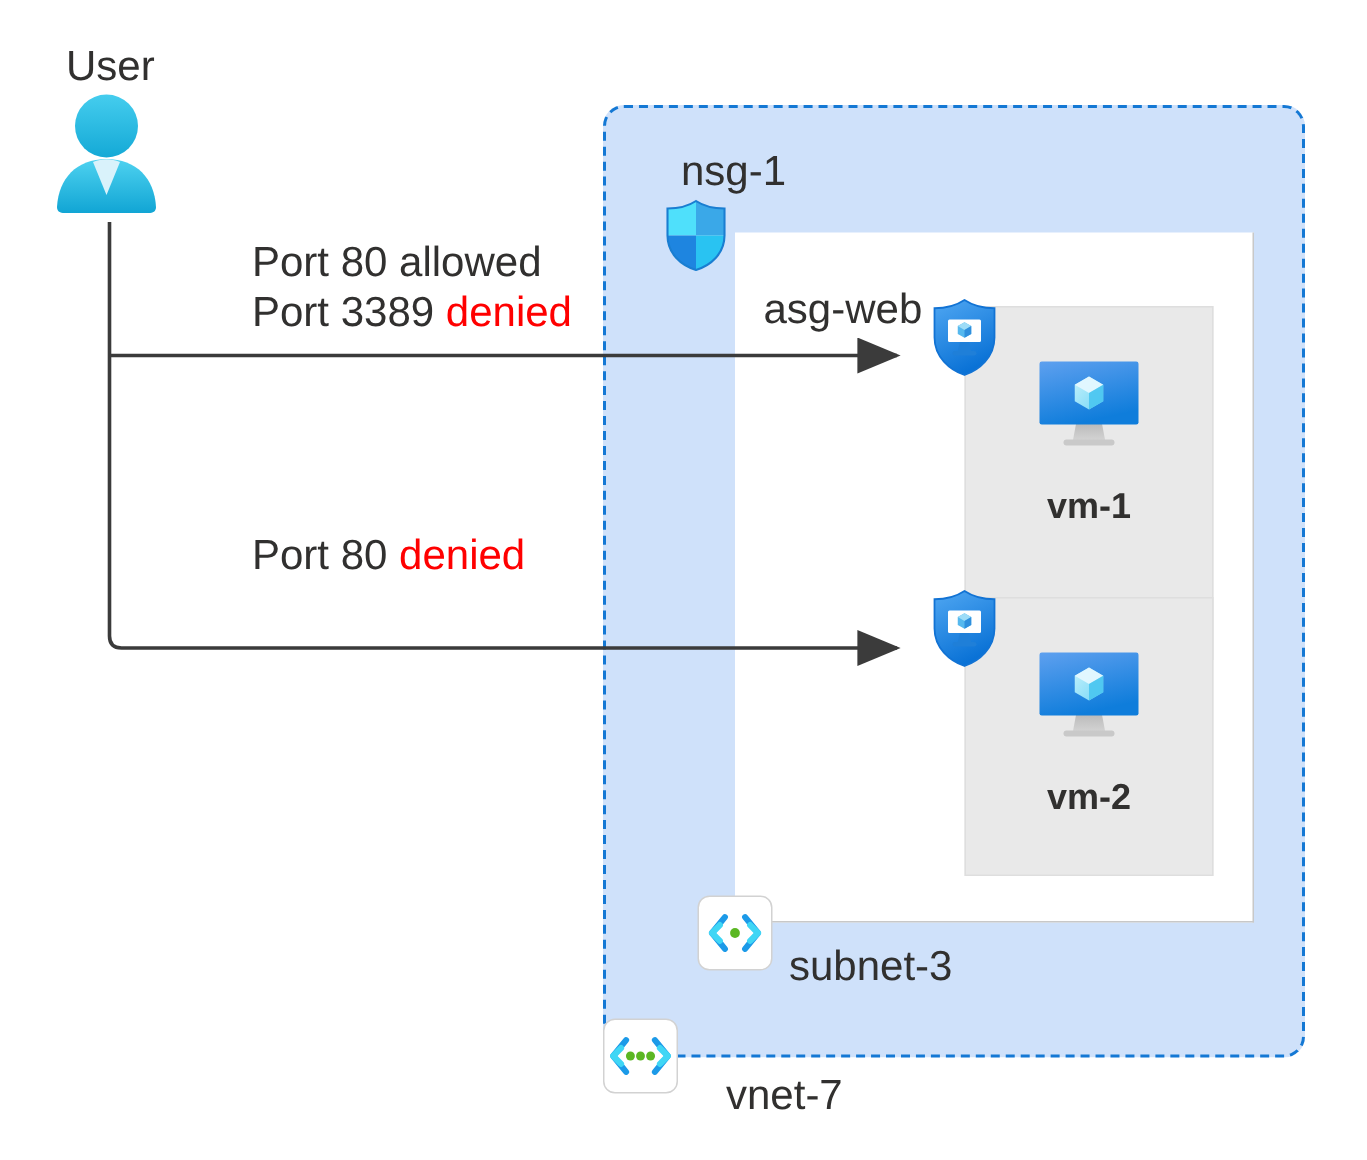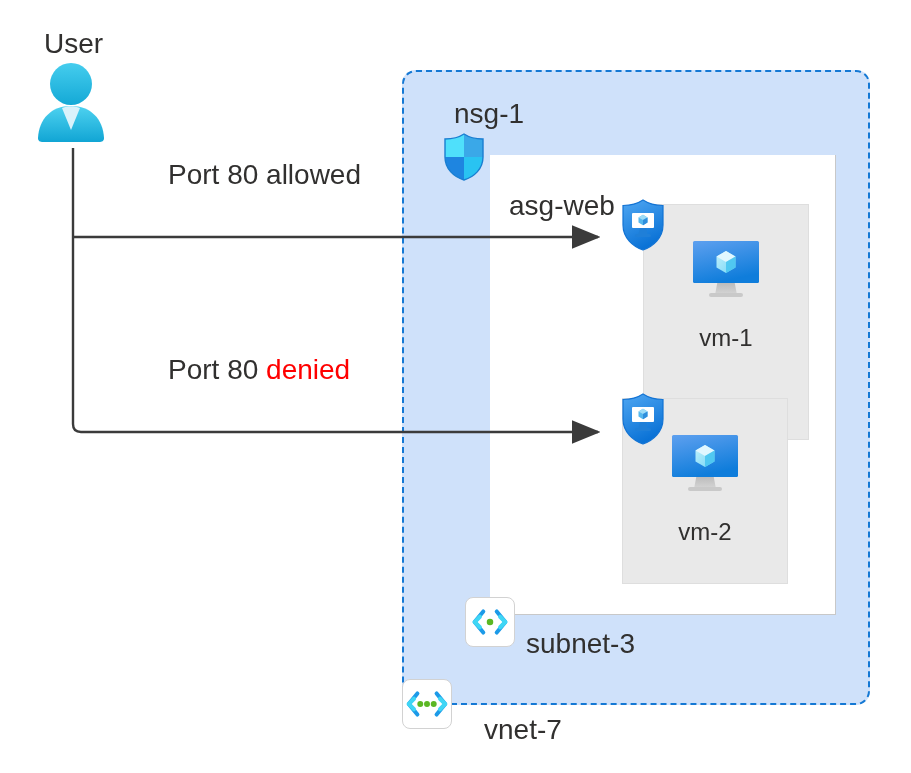--- a/index.html
+++ b/index.html
@@ -57,22 +57,22 @@
   }
 
   
   .vm-card {
     position: absolute;
     width: 166px;
     background: #e9e9e9;
     border: 1px solid #dedede;
     box-sizing: border-box;
   }
-  #vm-card-1 { left: 643px; top: 204px; height: 236px; }
-  #vm-card-2 { left: 622px; top: 398px; height: 186px; }
+  #vm-card-1 { left: 643px; top: 204px; height: 236px; font-weight: bold; }
+  #vm-card-2 { left: 643px; top: 398px; height: 186px; font-weight: bold; }
   .vm-icon-wrap {
     position: absolute;
     left: 50%;
     transform: translateX(-50%);
     top: 30px;
     width: 78px;
     height: 72px;
   }
   .vm-name {
     position: absolute;
@@ -283,20 +283,21 @@
     <path d="M73 148 L73 424 Q73 432 81 432 L598 432" fill="none" stroke="#3b3b3b" stroke-width="2.4" marker-end="url(#arrowHead)"></path>
 
     <path d="M73 237 L598 237" fill="none" stroke="#3b3b3b" stroke-width="2.4" marker-end="url(#arrowHead)"></path>
   </svg>
 
   <div class="label" style="left:44px; top:28px;">User</div>
 
   <div class="label" style="left:427px; top:98px;margin-left:27px;">nsg-1</div>
 
   <div class="label" style="left:168px; top:159px;"><span>Port 80 </span><span>allowed</span></div>
+  <div class="label" style="left:168px; top:192px;"><span>Port 3389 </span><span class="deny">denied</span></div>
 
   <div class="label" style="left:509px; top:190px;">asg-web</div>
 
   <div class="label" style="left:168px; top:354px;"><span>Port 80 </span><span class="deny">denied</span></div>
 
 
   <div class="label" style="left:526px; top:628px;">subnet-3</div>
 
   <div class="label" style="left:484px; top:714px;">vnet-7</div>
 

